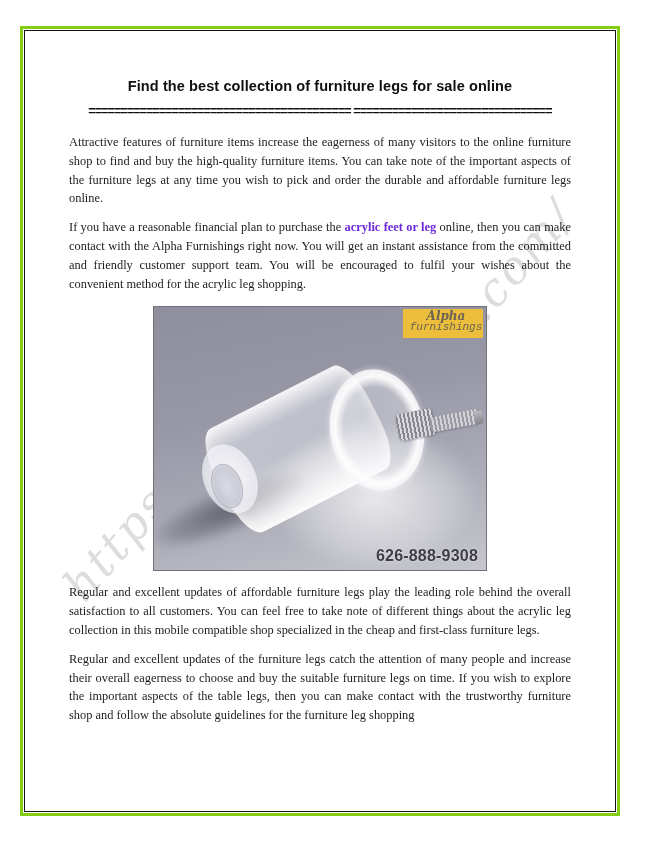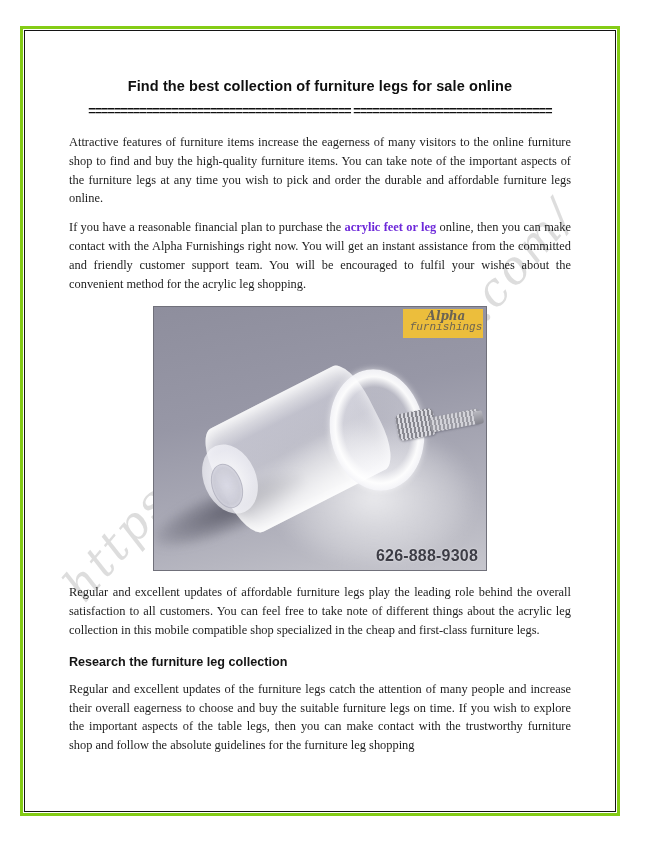--- a/index.html
+++ b/index.html
@@ -275,20 +275,19 @@
             <div class="logo-box">
               <div class="logo-line1">Alpha</div>
               <div class="logo-line2">furnishings</div>
             </div>
             <div class="photo-phone">626-888-9308</div>
           </div>
         </div>
 
         <p class="body-text">Regular and excellent updates of affordable furniture legs play the leading role behind the overall satisfaction to all customers. You can feel free to take note of different things about the acrylic leg collection in this mobile compatible shop specialized in the cheap and first-class furniture legs.</p>
 
-        <div class="section-heading">Research the furniture leg collection</div>
 
         <p class="body-text">Regular and excellent updates of the furniture legs catch the attention of many people and increase their overall eagerness to choose and buy the suitable furniture legs on time. If you wish to explore the important aspects of the table legs, then you can make contact with the trustworthy furniture shop and follow the absolute guidelines for the furniture leg shopping</p>
 
       </div>
     </div>
   </div>
 </div>
 
 </body></html>

